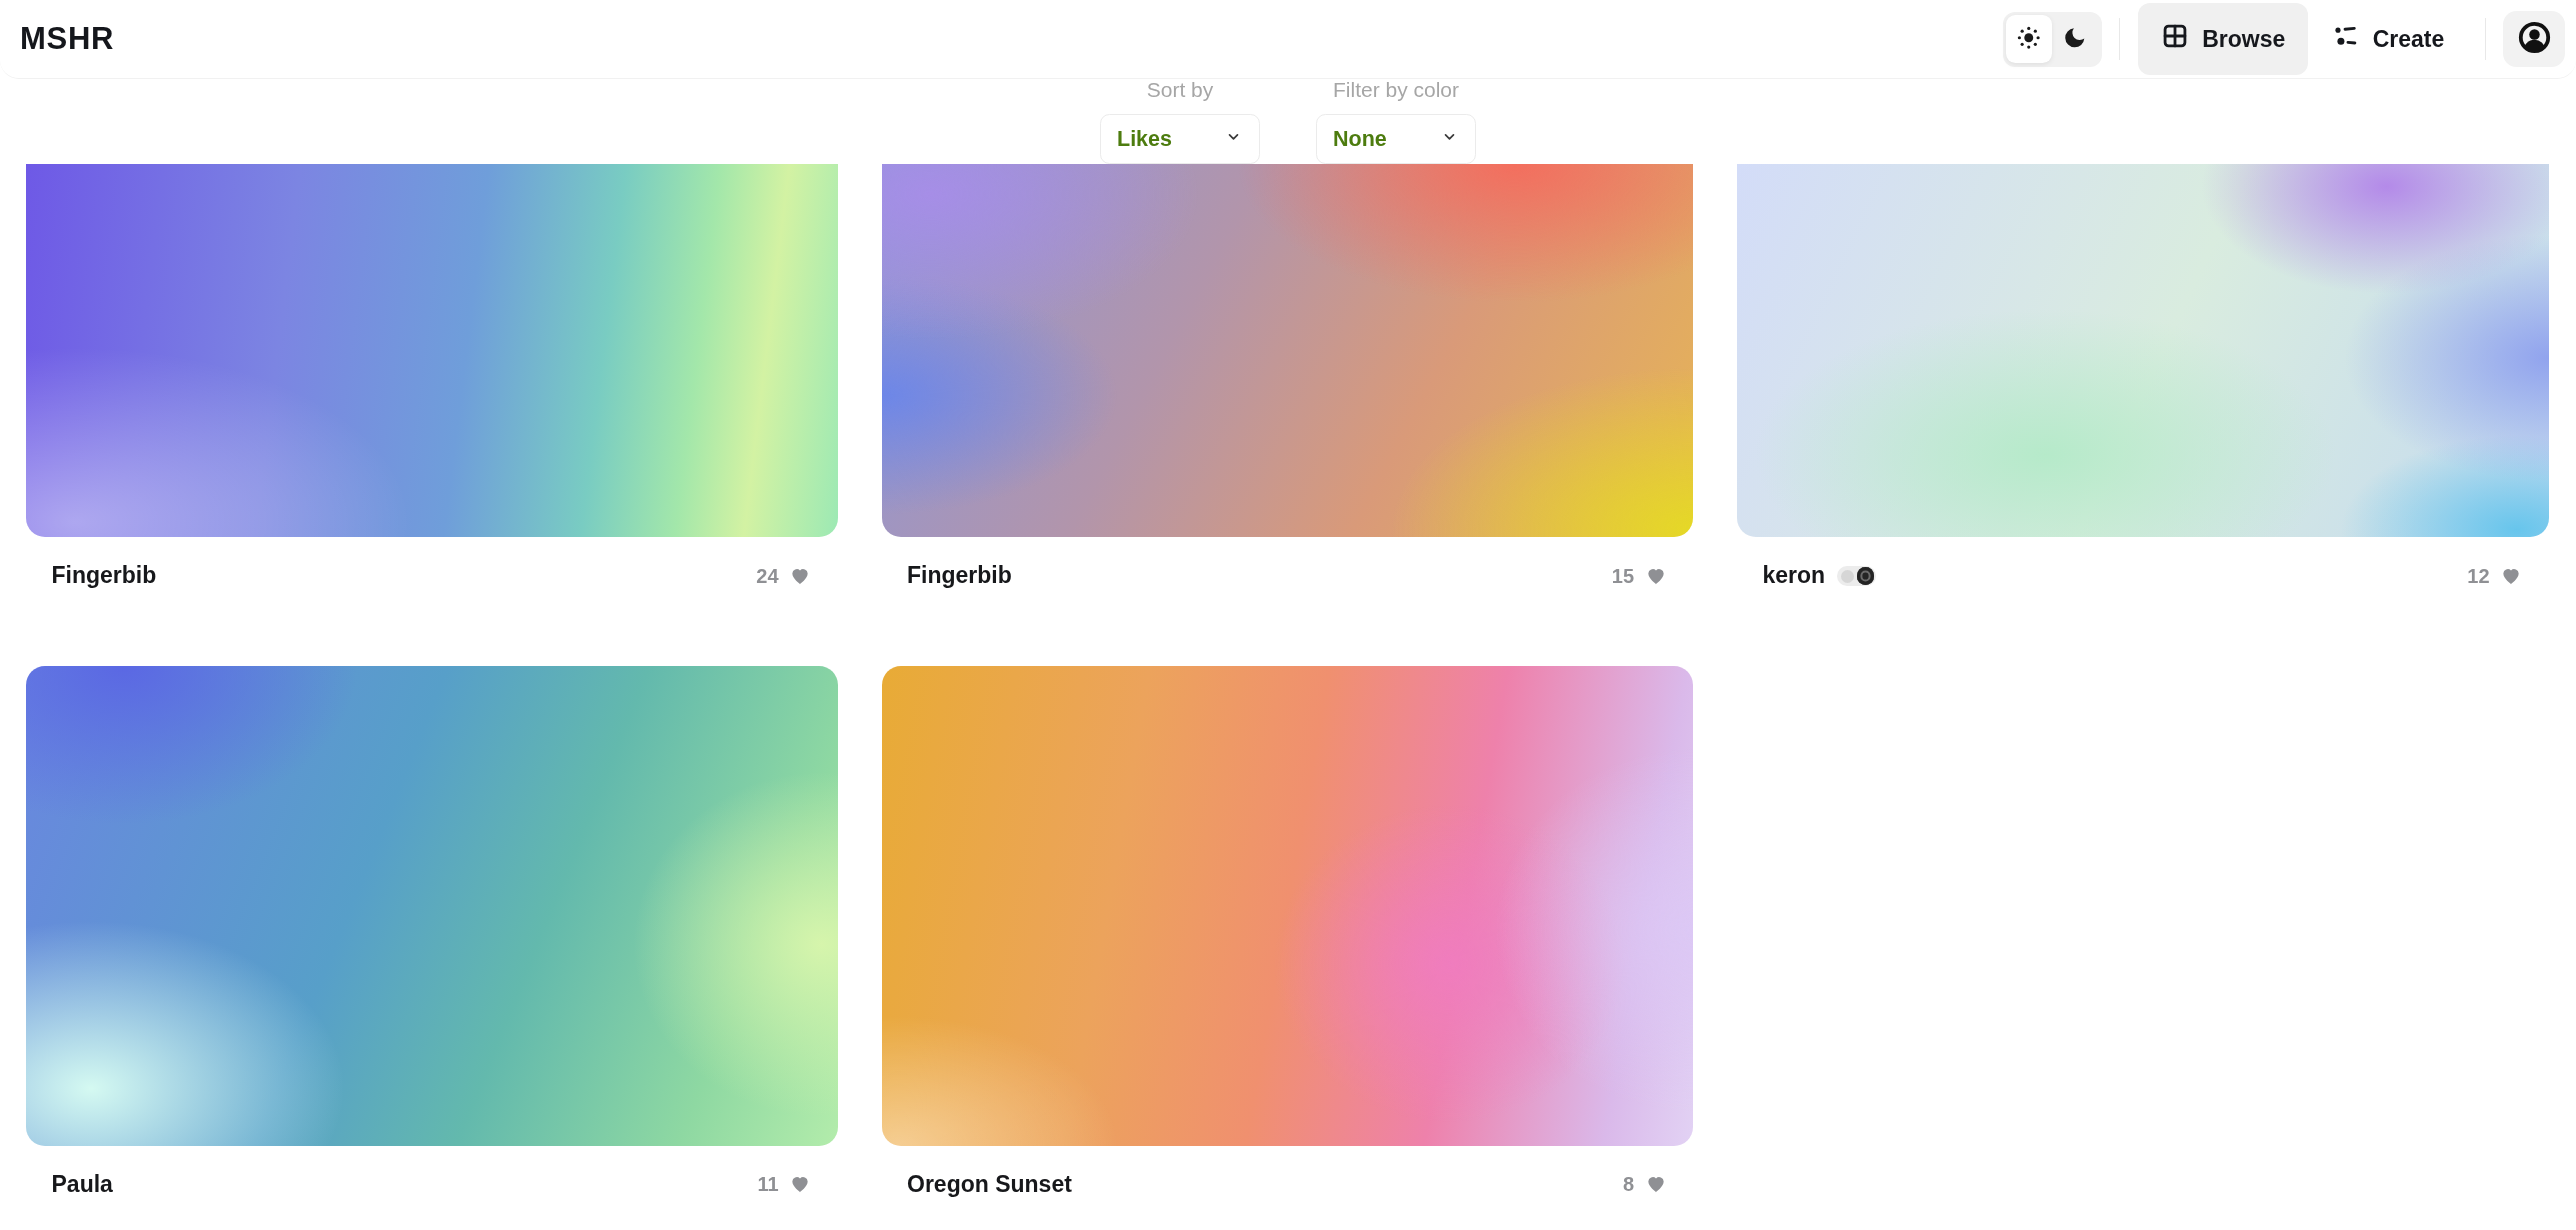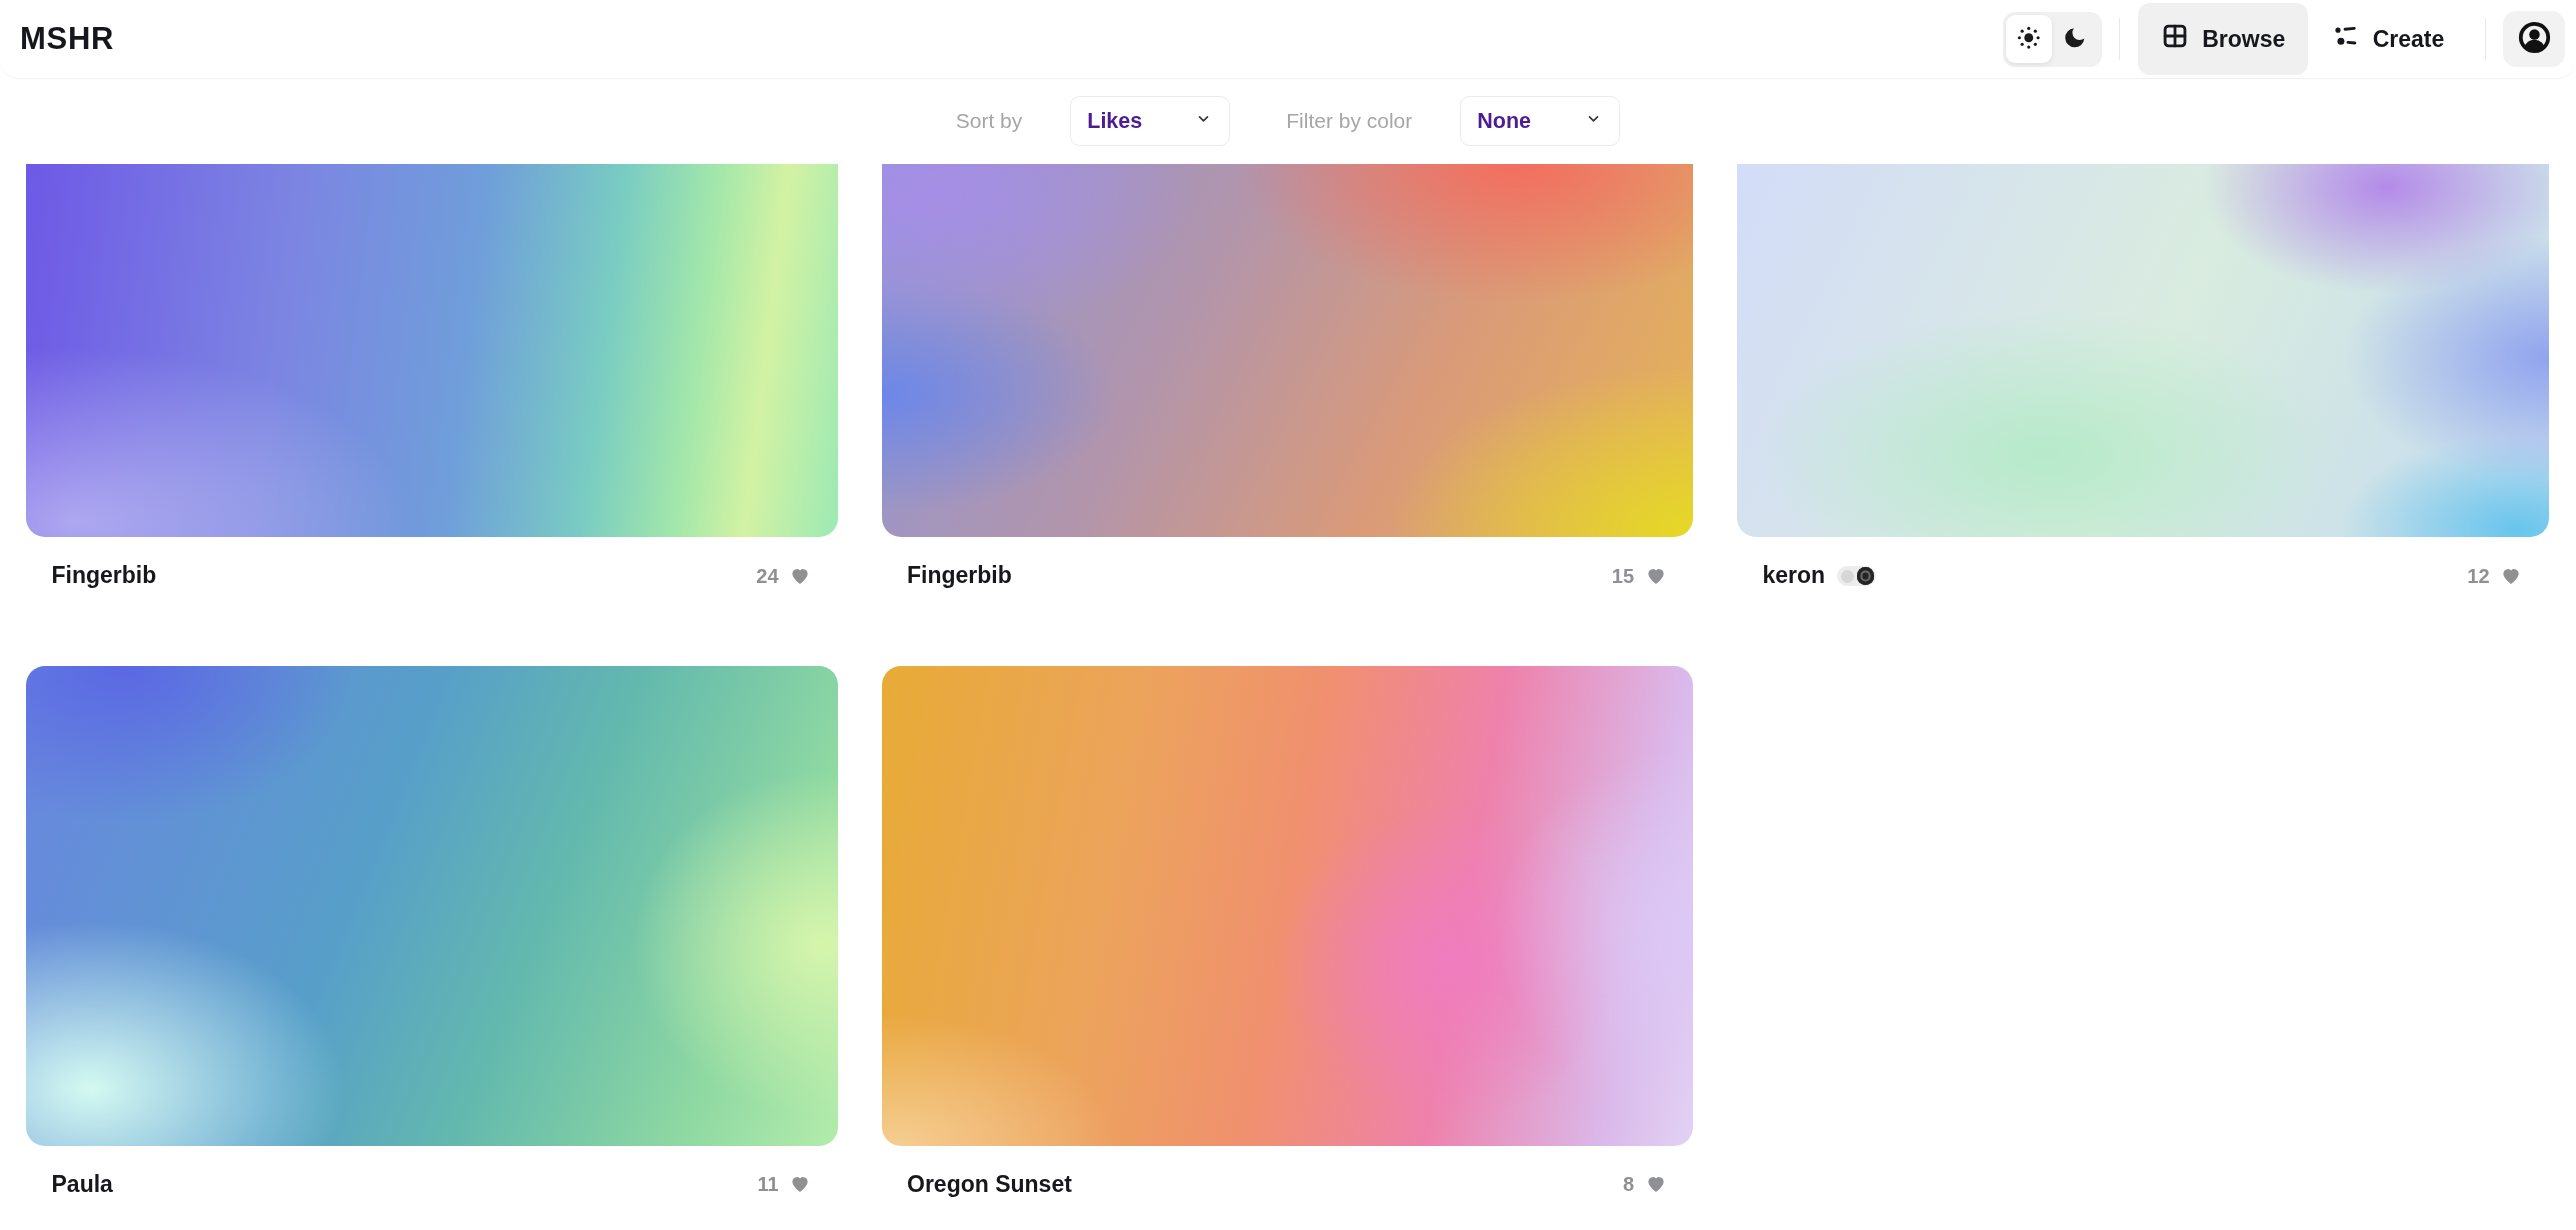--- a/index.html
+++ b/index.html
@@ -22,26 +22,26 @@
   .btn { display:flex; align-items:center; gap:13.4px; height:72px; padding:0 23px;
     border:none; border-radius:12px; background:transparent; cursor:pointer;
     font-family:inherit; font-size:23px; font-weight:600; color:#16181d; }
   .btn.filled { background:#f0f0f0; }
   .iconbtn { width:62px; height:56px; display:flex; align-items:center; justify-content:center;
     background:#f2f2f2; border:none; border-radius:13.4px; cursor:pointer; }
 
   
   .filters { margin-top:17.4px; height:50px; display:flex; align-items:center;
     justify-content:center; gap:56px; }
-  .fgroup { display:flex; align-items:center; gap:12px; }
+  .fgroup { display:flex; align-items:center; gap:12px;flex-direction:column; }
   .flabel { font-size:21px; font-weight:500; color:#a6a6a6; }
   .select { display:flex; align-items:center; justify-content:space-between; gap:17.4px;
     min-width:160px; height:50px; padding:0 16px; background:#fff;
     border:1.3px solid #ebebeb; border-radius:9.4px; cursor:pointer;
-    font-size:21.5px; font-weight:700; color:#4c1d95;margin-left:36px; }
+    font-size:21.5px; font-weight:700; color:#4d7c0f; }
 
   
   .grid { display:grid; grid-template-columns:repeat(3,1fr); column-gap:44px; row-gap:75px;
     padding:18px 27.5px 0 26px; }
   .thumb { width:100%; height:480px; border-radius:19px; cursor:pointer; }
   .card.cropped .thumb { height:373px; border-radius:0 0 19px 19px; }
   .meta { margin-top:24px; padding:0 25.5px; display:flex; align-items:center; }
   .title { font-size:23px; font-weight:700; color:#17181b; line-height:29.5px; }
   .likes { margin-left:auto; display:flex; align-items:center; gap:9.4px; cursor:pointer; }
   .count { font-size:20px; font-weight:700; color:#8f9094; }

